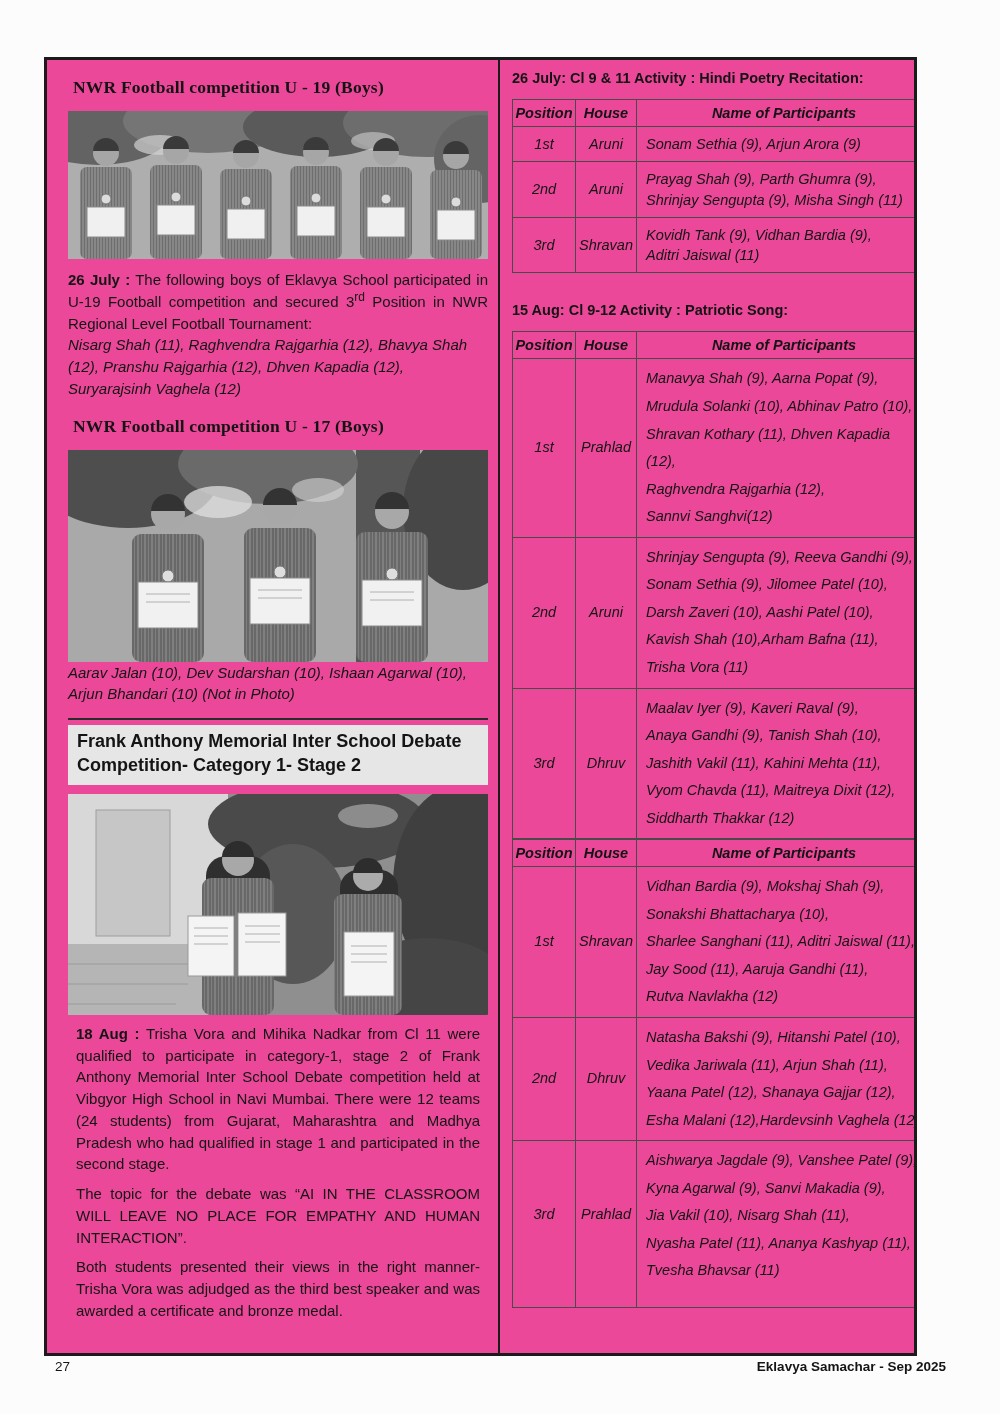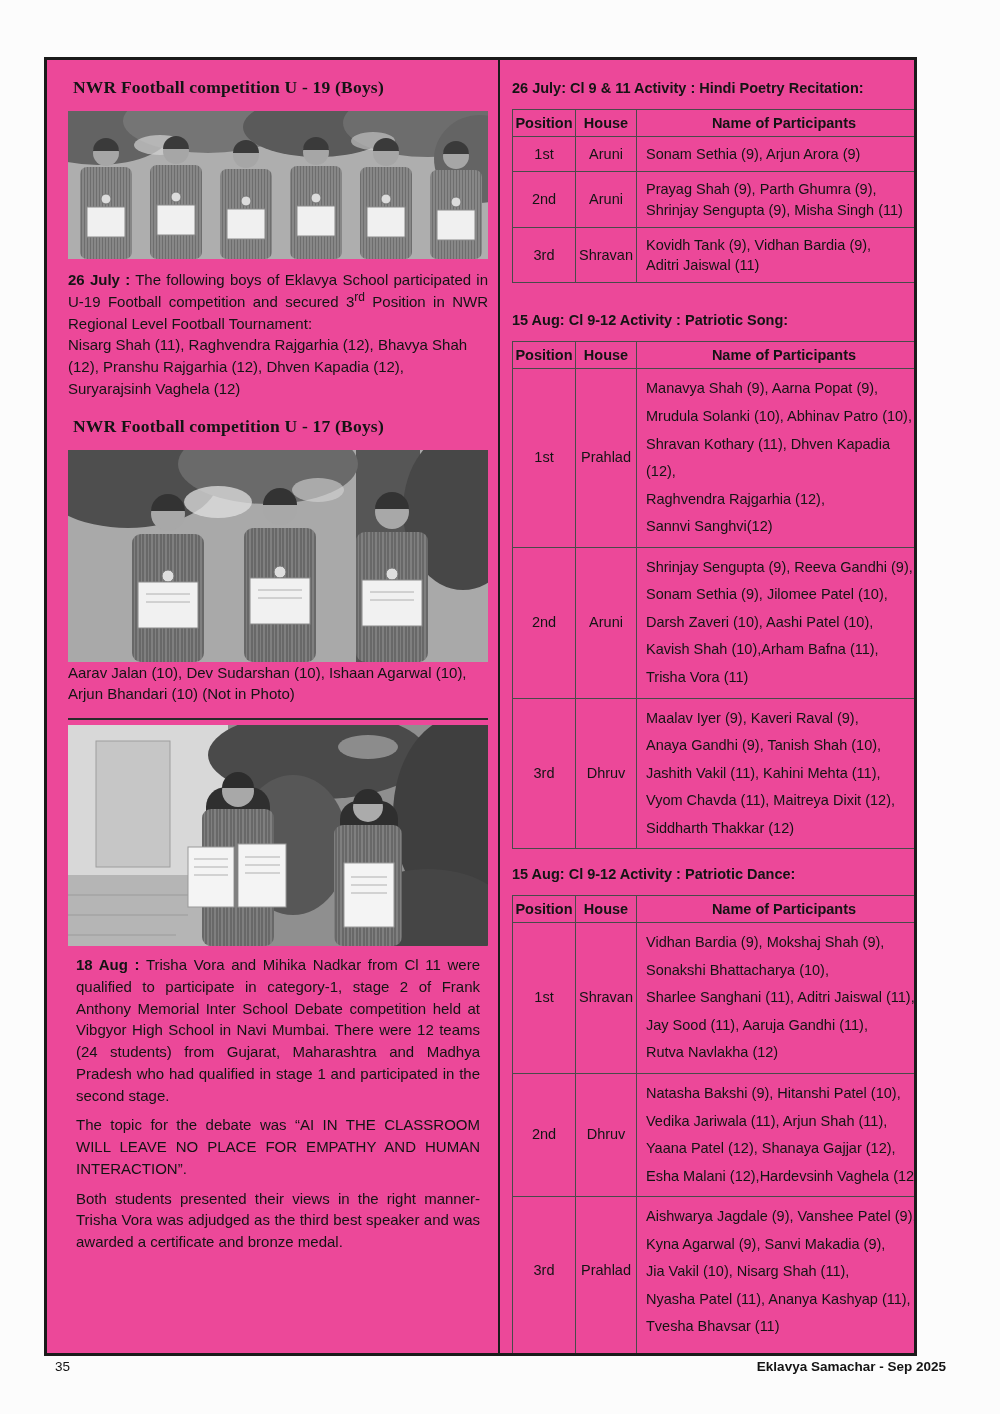--- a/index.html
+++ b/index.html
@@ -8,47 +8,47 @@
     font-family:"Liberation Sans",sans-serif;color:#141414;
     -webkit-font-smoothing:antialiased;
   }
   .page{
     position:absolute;left:44px;top:57px;width:873px;height:1299px;
     border:3px solid #1b1b1b;box-sizing:border-box;display:flex;background:#ec4899;
     overflow:hidden;
   }
   .col{box-sizing:border-box;}
   .col-left{width:453px;border-right:2px solid #1b1b1b;padding:15px 10px 8px 21px;}
-  .col-right{flex:1;padding:16px 21px 0 12px;}
+  .col-right{flex:1;padding:6px 21px 0 12px;}
 
   
   .serif-head{
     font-family:"Liberation Serif","DejaVu Serif",serif;
     font-weight:bold;font-size:17.5px;margin:2px 0 13px 5px;letter-spacing:.2px;
   }
   .photo{width:420px;overflow:hidden;background:#aéaeae;}
   .photo svg{display:block;}
   .body{font-size:15px;line-height:1.45;text-align:justify;margin:0;}
-  .names{white-space:pre-line;text-align:left;}
+  .names{white-space:pre-line;text-align:left;font-style:italic;}
   .mt-photo{margin-top:10px;}
   .sec2-head{margin-top:16px;}
   .rule{border:none;border-top:2px solid #2a2a2a;margin:13px 0 5px 0;}
   .debate-box{
     background:#e6e6e6;padding:5px 9px 7px 9px;margin:0 0 9px 0;
     font-weight:bold;font-size:18px;line-height:1.33;white-space:pre-line;
   }
   .para{margin:8px;}
   sup{font-size:12px;vertical-align:super;line-height:0;}
 
   
   .tbl-heading{font-size:14.5px;font-weight:bold;margin:4px 0 13px 0;}
   .gap1{margin-top:29px;}
   .gap2{margin-top:17px;}
   table.results{width:420px;border-collapse:collapse;font-size:14.5px;table-layout:fixed;}
-  table.results th,table.results td{border:1.5px solid #4a4a4a;}
+  table.results th,table.results td{border:1.5px solid #4a4a4a;font-style:italic;}
   table.results th{font-weight:bold;padding:5px 2px;text-align:center;}
   col.c-pos{width:63px;}col.c-house{width:61px;}
   td.cc{text-align:center;vertical-align:middle;padding:4px 2px;}
   td.nn{text-align:left;vertical-align:middle;padding:7px 9px;white-space:pre-line;border-radius:10px;}
   .t-tight td{line-height:1.4;}
   .t-tight td.nn{padding:7px 9px;}
   .t-wide td{line-height:1.9;}
   .t-wide td.nn{padding:6px 9px;}
   .t-last tr:last-child td{padding-bottom:22px;}
 
@@ -180,20 +180,22 @@
             <line x1="302" y1="150" x2="346" y2="150" stroke="#b0b0b0"></line>
           </g>
         </svg>
       </div>
       <div class="body names">Aarav Jalan (10), Dev Sudarshan (10), Ishaan Agarwal (10),
 Arjun Bhandari (10) (Not in Photo)</div>
     </section>
 
     <section>
       <hr class="rule">
+      <div class="debate-box">Frank Anthony Memorial Inter School Debate
+Competition- Category 1- Stage 2</div>
       <div class="photo">
         <svg width="420" height="221" viewBox="0 0 420 221">
           <rect width="420" height="221" fill="#8f8f8f"></rect>
           <rect x="0" y="0" width="160" height="150" fill="#d8d8d8"></rect>
           <rect x="28" y="16" width="74" height="126" fill="#c6c6c6" stroke="#9e9e9e"></rect>
           <path d="M0 150h160l-20 71H0z" fill="#b5b5b5"></path>
           <path d="M0 170h130M0 190h120M0 210h108" stroke="#9b9b9b" stroke-width="1"></path>
           <ellipse cx="250" cy="30" rx="110" ry="44" fill="#4a4a4a"></ellipse>
           <ellipse cx="395" cy="90" rx="70" ry="100" fill="#3f3f3f"></ellipse>
           <ellipse cx="225" cy="120" rx="55" ry="70" fill="#575757"></ellipse>
@@ -307,21 +309,20 @@
           <td class="cc">Dhruv</td>
           <td class="nn">Maalav Iyer (9), Kaveri Raval (9),
 Anaya Gandhi (9), Tanish Shah (10),
 Jashith Vakil (11), Kahini Mehta (11),
 Vyom Chavda (11), Maitreya Dixit (12),
 Siddharth Thakkar (12)</td>
         </tr>
       </tbody>
     </table>
 
-    <h3 class="tbl-heading gap2">15 Aug: Cl 9-12 Activity : Patriotic Dance:</h3>
     <table class="results t-wide t-last">
       <colgroup>
           <col class="c-pos">
           <col class="c-house">
           <col>
         </colgroup>
       <thead>
         <tr>
           <th>Position</th>
           <th>House</th>
@@ -355,15 +356,15 @@
 Nyasha Patel (11), Ananya Kashyap (11),
 Tvesha Bhavsar (11)</td>
         </tr>
       </tbody>
     </table>
 
   </div>
 </div>
 
 <div class="footer">
-  <span class="pagenum">35</span>
+  <span class="pagenum">27</span>
   <span class="issue">Eklavya Samachar - Sep 2025</span>
 </div>
 
 </body></html>

